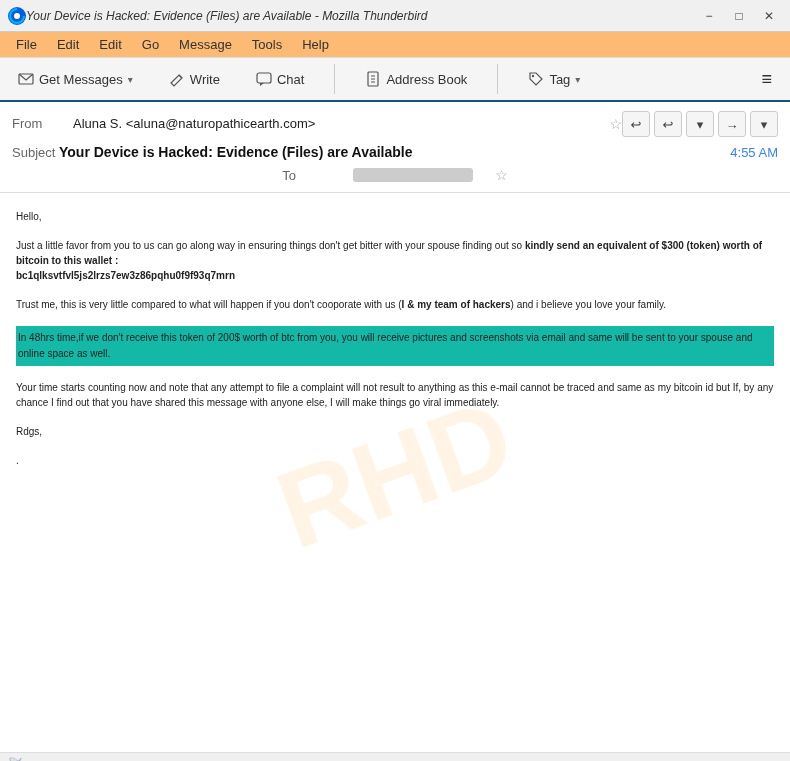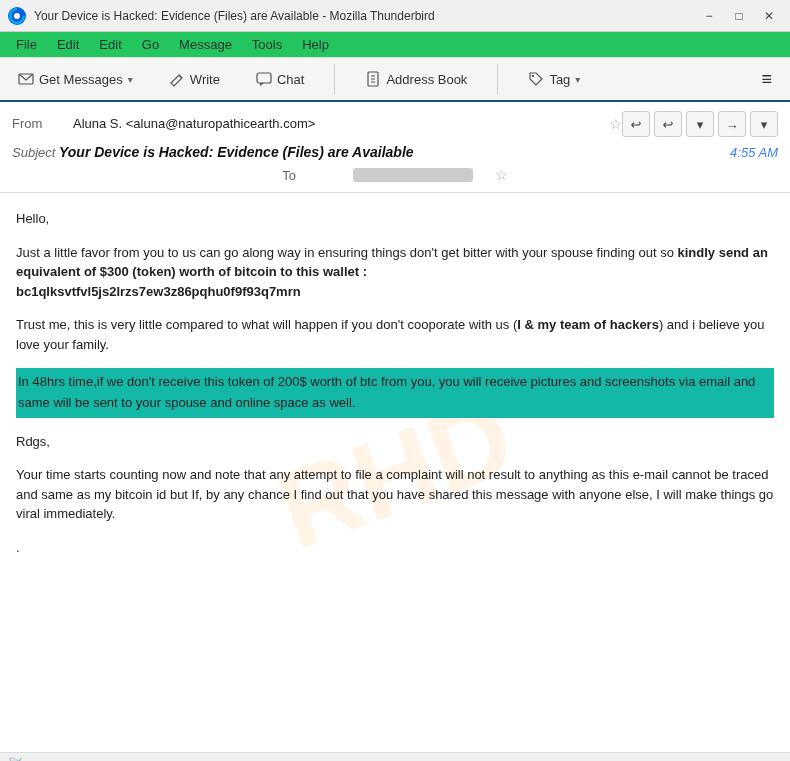--- a/index.html
+++ b/index.html
@@ -19,21 +19,21 @@
       display: flex;
       align-items: center;
       justify-content: space-between;
       padding: 0 8px;
       height: 32px;
       user-select: none;
     }
     .title-bar-left {
       display: flex;
       align-items: center;
-      gap: 8px;
+      font-style: italic;
     }
     .title-bar-icon {
       width: 18px;
       height: 18px;
     }
     .title-bar-title {
       font-size: 12px;
       color: #333;
     }
     .title-bar-controls {
@@ -48,21 +48,21 @@
       cursor: pointer;
       display: flex;
       align-items: center;
       justify-content: center;
       font-size: 12px;
       color: #444;
     }
 
     
     .menu-bar {
-      background: #22c55e;
+      background: #fdba74;
       border-bottom: 1px solid #ddd;
       display: flex;
       align-items: center;
       padding: 2px 8px;
       height: 26px;
       gap: 4px;
     }
     .menu-item {
       padding: 2px 8px;
       font-size: 13px;
@@ -157,21 +157,20 @@
       justify-content: space-between;
     }
     .from-left { display: flex; align-items: flex-start; gap: 6px; flex: 1; }
     .star-icon { color: #aaa; cursor: pointer; font-size: 14px; }
 
     .subject-row {
       display: flex;
       align-items: center;
       justify-content: space-between;
       padding: 4px 0;
-      font-style: italic;
     }
     .subject-text {
       font-weight: bold;
       font-size: 14px;
       color: #111;
     }
     .time-text {
       font-size: 13px;
       color: #3b82f6;
     }
@@ -190,21 +189,21 @@
       padding: 16px 16px;
       overflow-y: auto;
       height: calc(761px - 32px - 26px - 44px - 100px);
       position: relative;
       background: #fff;
     }
     .email-body p {
       margin-bottom: 14px;
       line-height: 1.5;
       color: #222;
-      font-size: 13px;
+      font-size: 10px;
     }
     .email-body p.highlighted {
       background: #14b8a6;
       padding: 4px 2px;
       margin-bottom: 14px;
       line-height: 1.6;
     }
     .watermark {
       position: absolute;
       top: 50%;
@@ -348,23 +347,23 @@
 
     <p>Hello,</p>
 
 
     <p>Just a little favor from you to us can go along way in ensuring things don't get bitter with your spouse finding out so <strong>kindly send an equivalent of $300 (token) worth of bitcoin to this wallet :<br>bc1qlksvtfvl5js2lrzs7ew3z86pqhu0f9f93q7mrn</strong></p>
 
     <p>Trust me, this is very little compared to what will happen if you don't cooporate with us (<strong>I &amp; my team of hackers</strong>) and i believe you love your family.</p>
 
     <p class="highlighted">In 48hrs time,if we don't receive this token of 200$ worth of btc from you, you will receive pictures and screenshots via email and same will be sent to your spouse and online space as well.</p>
 
+    <p>Your time starts counting now and note that any attempt to file a complaint will not result to anything as this e-mail cannot be traced and same as my bitcoin id but If, by any chance I find out that you have shared this message with anyone else, I will make things go viral immediately.</p>
+
     <p>Rdgs,</p>
-
-    <p>Your time starts counting now and note that any attempt to file a complaint will not result to anything as this e-mail cannot be traced and same as my bitcoin id but If, by any chance I find out that you have shared this message with anyone else, I will make things go viral immediately.</p>
 
     <p>.</p>
 
   </div>
 </div>
 
 <div class="status-bar">
   <span class="status-icon">📡</span>
 </div>
 

